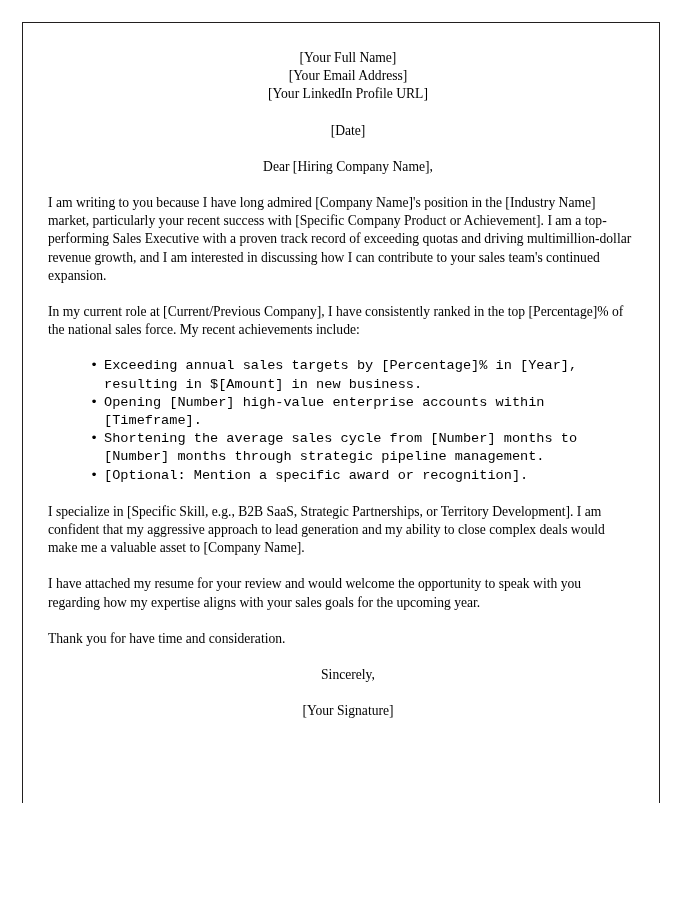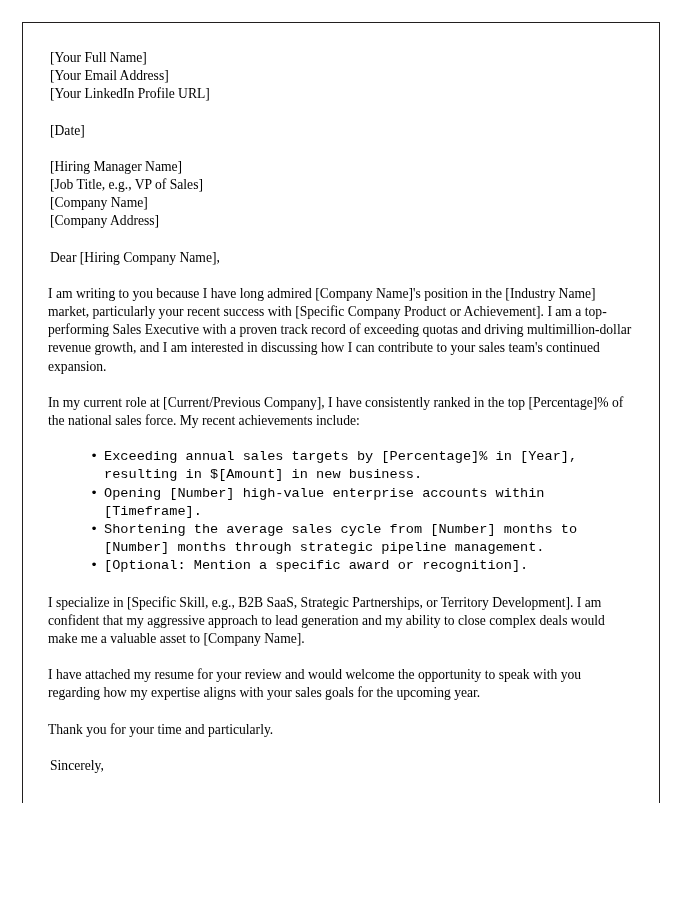--- a/index.html
+++ b/index.html
@@ -36,21 +36,22 @@
     position: absolute;
     left: 25px;
     top: 26px;
     width: 584px;
     font-size: 13.6px;
     line-height: 18.2px;
     text-align: left;
   }
 
   .block {
-    margin: 0 0 18px 2px;
+    margin: 0 0 18px 16px;
+    text-align: center;
   }
 
   .block.tight {
     margin-bottom: 0;
   }
 
   .line {
     display: block;
     white-space: pre-wrap;
   }
@@ -95,47 +96,44 @@
     <div class="block">
       <span class="line">[Your Full Name]</span>
       <span class="line">[Your Email Address]</span>
       <span class="line">[Your LinkedIn Profile URL]</span>
     </div>
 
     <div class="block">
       <span class="line">[Date]</span>
     </div>
 
-    <div class="block">
-      <span class="line">[Hiring Manager Name]</span>
-      <span class="line">[Job Title, e.g., VP of Sales]</span>
-      <span class="line">[Company Name]</span>
-      <span class="line">[Company Address]</span>
-    </div>
 
     <div class="block">
       <span class="line">Dear [Hiring Company Name],</span>
     </div>
 
     <p class="para">I am writing to you because I have long admired [Company Name]'s position in the [Industry Name] market, particularly your recent success with [Specific Company Product or Achievement]. I am a top-performing Sales Executive with a proven track record of exceeding quotas and driving multimillion-dollar revenue growth, and I am interested in discussing how I can contribute to your sales team's continued expansion.</p>
 
     <p class="para">In my current role at [Current/Previous Company], I have consistently ranked in the top [Percentage]% of the national sales force. My recent achievements include:</p>
 
     <ul class="achievements">
       <li><span class="bullet-inner">Exceeding annual sales targets by [Percentage]% in [Year], resulting in $[Amount] in new business.</span></li>
       <li><span class="bullet-inner">Opening [Number] high-value enterprise accounts within [Timeframe].</span></li>
       <li><span class="bullet-inner">Shortening the average sales cycle from [Number] months to [Number] months through strategic pipeline management.</span></li>
       <li><span class="bullet-inner">[Optional: Mention a specific award or recognition].</span></li>
     </ul>
 
     <p class="para">I specialize in [Specific Skill, e.g., B2B SaaS, Strategic Partnerships, or Territory Development]. I am confident that my aggressive approach to lead generation and my ability to close complex deals would make me a valuable asset to [Company Name].</p>
 
     <p class="para">I have attached my resume for your review and would welcome the opportunity to speak with you regarding how my expertise aligns with your sales goals for the upcoming year.</p>
 
-    <p class="para">Thank you for your time and particularly.</p>
+    <p class="para">Thank you for have time and consideration.</p>
 
     <div class="block">
       <span class="line">Sincerely,</span>
     </div>
 
+    <div class="block tight">
+      <span class="line">[Your Signature]</span>
+    </div>
 
   </div>
 </div>
 
 </body></html>

